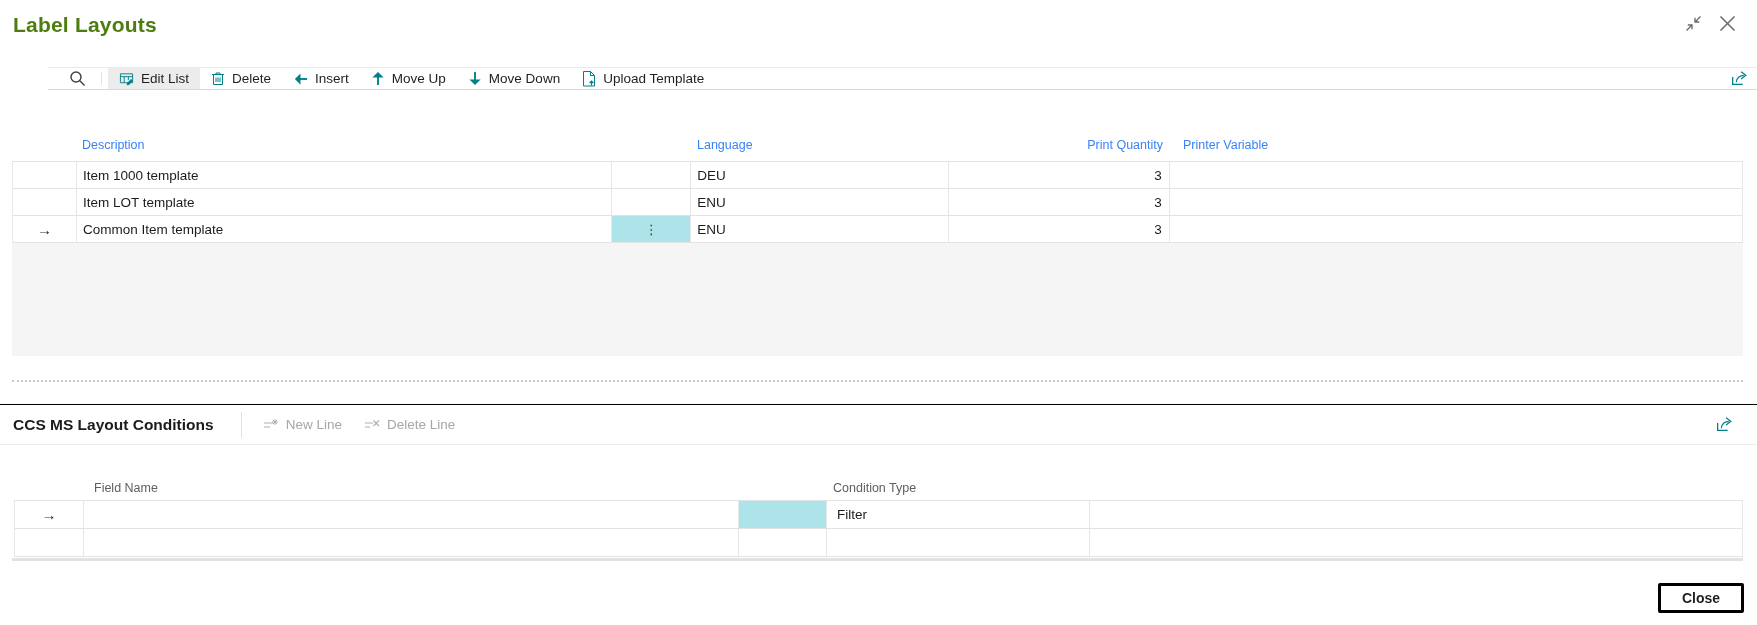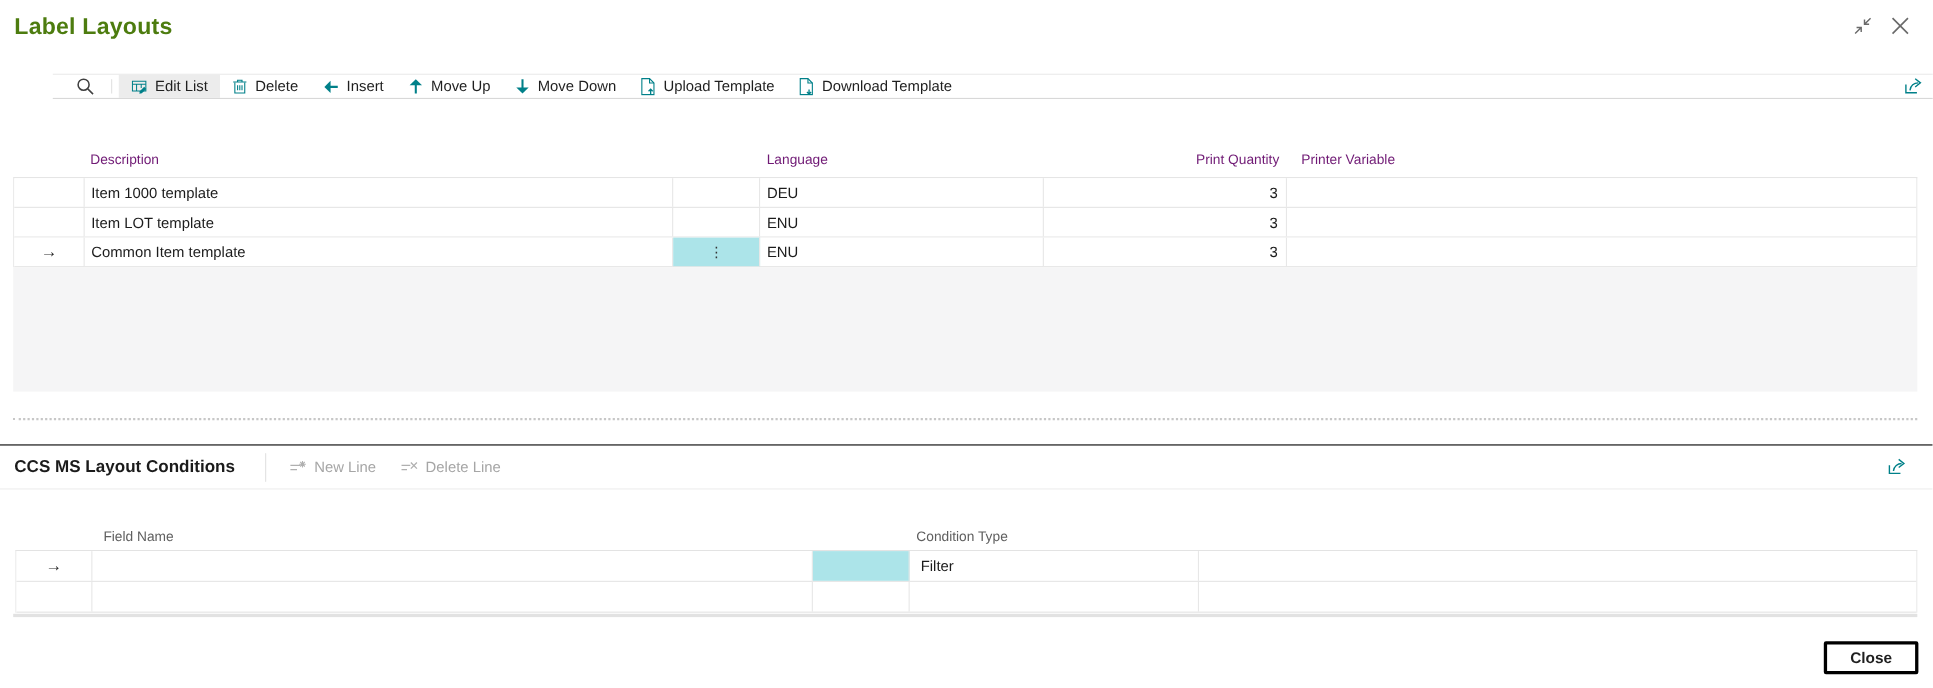--- a/index.html
+++ b/index.html
@@ -20,21 +20,21 @@
   .tb-divider { width:1px; background:#e1e1e1; margin:4px 6px; }
   .tb-btn { display:flex; align-items:center; gap:7px; padding:0 11px; background:transparent; border:none;
             font-family:"Liberation Sans", sans-serif; font-size:13.5px; color:#1f1f1f; cursor:pointer; white-space:nowrap; }
   .tb-btn.active { background:#ececec; }
   .tb-btn .tb-ic { display:inline-flex; align-items:center; }
   .tb-btn.disabled { color:#a6a6a6; cursor:default; }
   .tb-right { margin-left:auto; display:flex; align-items:center; gap:18px; padding-right:21px; }
   .tb-right span { display:inline-flex; cursor:pointer; }
 
   
-  .col-head { position:absolute; top:133px; height:24px; line-height:24px; font-size:12.5px; color:#701a75; cursor:pointer; }
+  .col-head { position:absolute; top:133px; height:24px; line-height:24px; font-size:12.5px; color:#3b82f6; cursor:pointer; }
   .ch-desc { left:82px; }
   .ch-lang { left:697px; }
   .ch-pq   { left:949px; width:214px; text-align:right; }
   .ch-pv   { left:1183px; }
 
   .grid1 { position:absolute; left:12px; top:161px; width:1731px; border-top:1px solid #e3e3e3;
            border-left:1px solid #e7e7e7; border-right:1px solid #e7e7e7; }
   .grid1 .row { display:flex; height:27px; border-bottom:1px solid #e3e3e3; background:#fff; }
   .grid1 .cell { border-right:1px solid #e7e7e7; height:100%; font-size:13.5px; color:#1c1c1c;
                  display:flex; align-items:center; overflow:hidden; white-space:nowrap; }
@@ -171,30 +171,20 @@
       <span class="tb-ic">
         <svg width="14" height="16" viewBox="0 0 14 16">
             <path d="M1.5 .5h7l4 4V15h-11z" fill="none" stroke="#008089"></path>
             <path d="M8.5 .5v4h4" fill="none" stroke="#008089"></path>
             <path d="M9.5 14.5v-4.2M7.6 12l1.9-1.9 1.9 1.9" fill="none" stroke="#008089" stroke-width="1.2"></path>
           </svg>
       </span>
       <span>Upload Template</span>
     </button>
 
-    <button class="tb-btn">
-      <span class="tb-ic">
-        <svg width="14" height="16" viewBox="0 0 14 16">
-            <path d="M1.5 .5h7l4 4V15h-11z" fill="none" stroke="#008089"></path>
-            <path d="M8.5 .5v4h4" fill="none" stroke="#008089"></path>
-            <path d="M9.5 10.3v4.2M7.6 12.6l1.9 1.9 1.9-1.9" fill="none" stroke="#008089" stroke-width="1.2"></path>
-          </svg>
-      </span>
-      <span>Download Template</span>
-    </button>
 
     <div class="tb-right">
       <span>
         <svg width="19" height="17" viewBox="0 0 18 16">
             <path d="M2.5 6.5v7h9.5" fill="none" stroke="#008089" stroke-width="1.2"></path>
             <path d="M6 11.5c.3-4.2 3.7-6.5 7-6.5" fill="none" stroke="#008089" stroke-width="1.2"></path>
             <path d="M10.5 1.5L15 5l-4.5 3.5" fill="none" stroke="#008089" stroke-width="1.2"></path>
           </svg>
       </span>
       <span>

